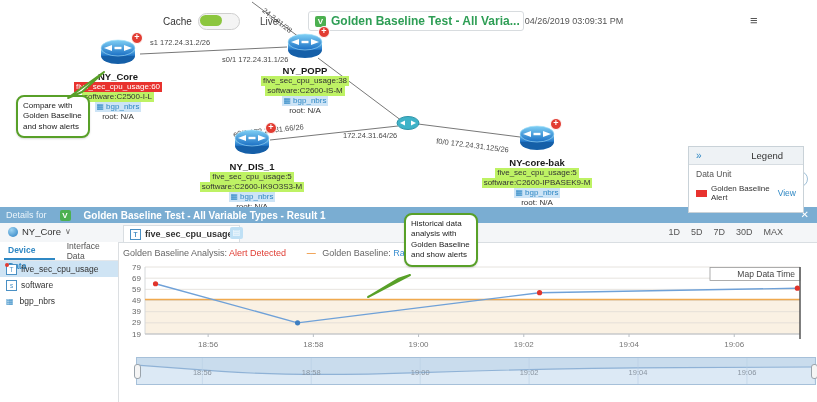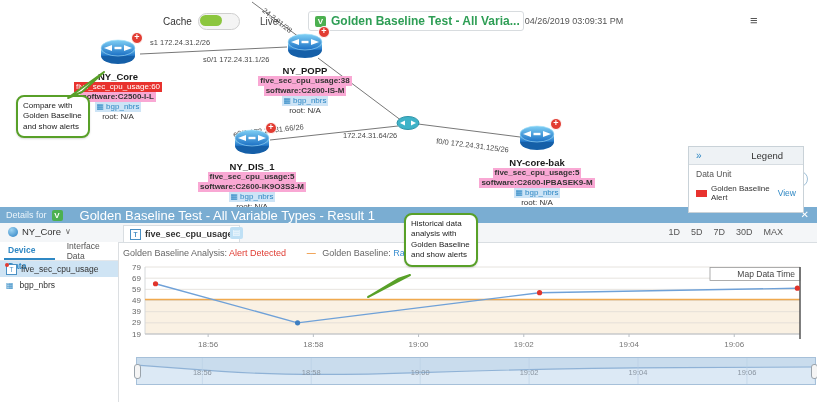--- a/index.html
+++ b/index.html
@@ -20,21 +20,21 @@
   .runner-time{font-size:9px;color:#555;white-space:nowrap;}
   .menu-icon{left:750px;top:13px;font-size:13px;color:#555;}
 
   .device{position:absolute;width:130px;text-align:center;}
   .dev-icon-wrap{position:relative;display:inline-block;width:42px;height:30px;}
   .alert-badge{position:absolute;right:-4px;top:-4px;width:10px;height:10px;background:#e23c32;border:1px solid #fff;border-radius:50%;color:#fff;font-size:9px;line-height:9px;text-align:center;font-weight:bold;}
   .dev-name{font-size:9.5px;font-weight:bold;color:#1a1a1a;margin-top:1px;}
   .dev-prop{font-size:8px;line-height:10px;color:#333;}
   .dev-prop span.tag{display:inline-block;padding:0 2px;}
   .tag.p-alert{background:#e8322e;color:#fff;}
-  .tag.p-hl{background:#f9a8d4;font-weight:bold;}
+  .tag.p-hl{background:#bef264;}
   .tag.p-link{background:#cde4f6;color:#2f88c4;}
   .grid-ico{color:#2f88c4;font-size:8px;margin-right:2px;}
 
   .link-label{position:absolute;font-size:7.5px;color:#4a4a4a;white-space:nowrap;}
   .rot38{transform:rotate(38deg);transform-origin:left top;}
   .rotm6{transform:rotate(-6deg);}
   .rot7{transform:rotate(7deg);}
 
   .callout{position:absolute;background:#fff;border:2px solid #58a028;border-radius:8px;padding:4px 5px;font-size:8px;line-height:1.3;color:#222;z-index:6;box-shadow:0 1px 2px rgba(0,0,0,.15);}
   .callout-tail{position:absolute;z-index:7;}
@@ -45,23 +45,23 @@
   .legend-title{flex:1;text-align:right;margin-right:20px;}
   .legend-body{padding:4px 7px 10px 7px;}
   .legend-section{font-size:8.5px;color:#555;margin-bottom:5px;}
   .legend-row{display:flex;align-items:center;font-size:8px;color:#333;}
   .swatch{width:11px;height:7px;margin-right:4px;flex:0 0 auto;}
   .view-link{margin-left:auto;color:#2f88c4;font-size:8.5px;}
   .map-circle-btn{left:792px;top:171px;width:14px;height:14px;border:1px solid #9fc0d8;border-radius:50%;background:#fff;color:#5b9bd5;font-size:8px;line-height:13px;text-align:center;z-index:3;}
 
   
   #details-section{position:absolute;left:0;top:207px;width:817px;height:195px;background:#fff;}
-  .details-header{position:absolute;left:0;top:0;width:817px;height:16px;background:#7aadd2;display:flex;align-items:center;gap:5px;padding-left:6px;box-sizing:border-box;}
+  .details-header{position:absolute;left:0;top:0;width:817px;height:16px;background:#7aadd2;display:flex;align-items:center;gap:13px;padding-left:6px;box-sizing:border-box;}
   .dh-prefix{font-size:9px;color:#eaf4fb;}
-  .dh-title{font-size:13px;color:#fff;font-weight:normal;margin-left:12px;}
+  .dh-title{font-size:10px;color:#fff;font-weight:bold;}
   .dh-close{position:absolute;right:8px;top:2px;color:#fff;font-size:10px;}
 
   .details-toolbar{position:absolute;left:0;top:16px;width:817px;height:19px;background:#f4f6f8;border-bottom:1px solid #d9dee2;}
   .device-select{position:absolute;left:8px;top:3px;display:flex;align-items:center;gap:4px;font-size:9.5px;color:#333;}
   .sphere{width:10px;height:10px;border-radius:50%;background:radial-gradient(circle at 35% 30%,#9fd4f2,#2a7fc2);}
   .chev{color:#666;font-size:8px;}
   .var-tab{position:absolute;left:123px;top:2px;height:16px;display:flex;align-items:center;gap:4px;padding:0 6px;background:#fff;border:1px solid #d9dee2;border-bottom:none;font-size:9px;font-weight:bold;color:#333;}
   .var-ico{display:inline-block;width:9px;height:9px;border:1px solid #4a90c4;background:#fff;color:#4a90c4;font-size:6.5px;line-height:9px;text-align:center;position:relative;flex:0 0 auto;}
   .var-ico .rdot{position:absolute;left:-2px;top:-2px;width:4px;height:4px;border-radius:50%;background:#e23c32;}
   .chart-toggle-ico{position:absolute;left:230px;top:4px;width:13px;height:12px;background:#bfe0f5;border-radius:2px;color:#fff;font-size:8px;line-height:12px;text-align:center;}
@@ -130,21 +130,21 @@
     <div class="abs live-label">Live</div>
 
     <div class="abs runner-box">
       <span class="v-badge">V</span>
       <span class="runner-title">Golden Baseline Test - All Varia...</span>
       <span class="runner-time">04/26/2019 03:09:31 PM</span>
     </div>
     <div class="abs menu-icon">≡</div>
 
     <div class="link-label" style="left:150px;top:38px">s1 172.24.31.2/26</div>
-    <div class="link-label" style="left:203px;top:55px">s0/1 172.24.31.1/26</div>
+    <div class="link-label" style="left:222px;top:55px">s0/1 172.24.31.1/26</div>
     <div class="link-label rot38" style="left:266px;top:6px">24.2.81/28</div>
     <div class="link-label rotm6" style="left:233px;top:126px">e0/1 172.24.31.66/26</div>
     <div class="link-label" style="left:343px;top:131px">172.24.31.64/26</div>
     <div class="link-label rot7" style="left:436px;top:141px">f0/0 172.24.31.125/26</div>
 
     <div class="device" style="left:53px;top:36px">
       <span class="dev-icon-wrap"><svg width="42" height="30">
             <use href="#router-sym"></use>
           </svg>
         <span class="alert-badge">+</span></span>
@@ -243,20 +243,24 @@
     </div>
 
     <div class="sidebar">
       <div class="side-tabs">
         <span class="side-tab-active">Device Data</span>
         <span class="side-tab">Interface Data</span>
       </div>
       <div class="side-item sel">
         <span class="var-ico">T<span class="rdot"></span></span>
         <span>five_sec_cpu_usage</span>
+      </div>
+      <div class="side-item">
+        <span class="var-ico">s</span>
+        <span>software</span>
       </div>
       <div class="side-item">
         <span class="grid-ico">▦</span>
         <span>bgp_nbrs</span>
       </div>
     </div>
 
     <div class="analysis-row">
       <span>Golden Baseline Analysis:</span>
       <span class="alert-text">Alert Detected</span>

